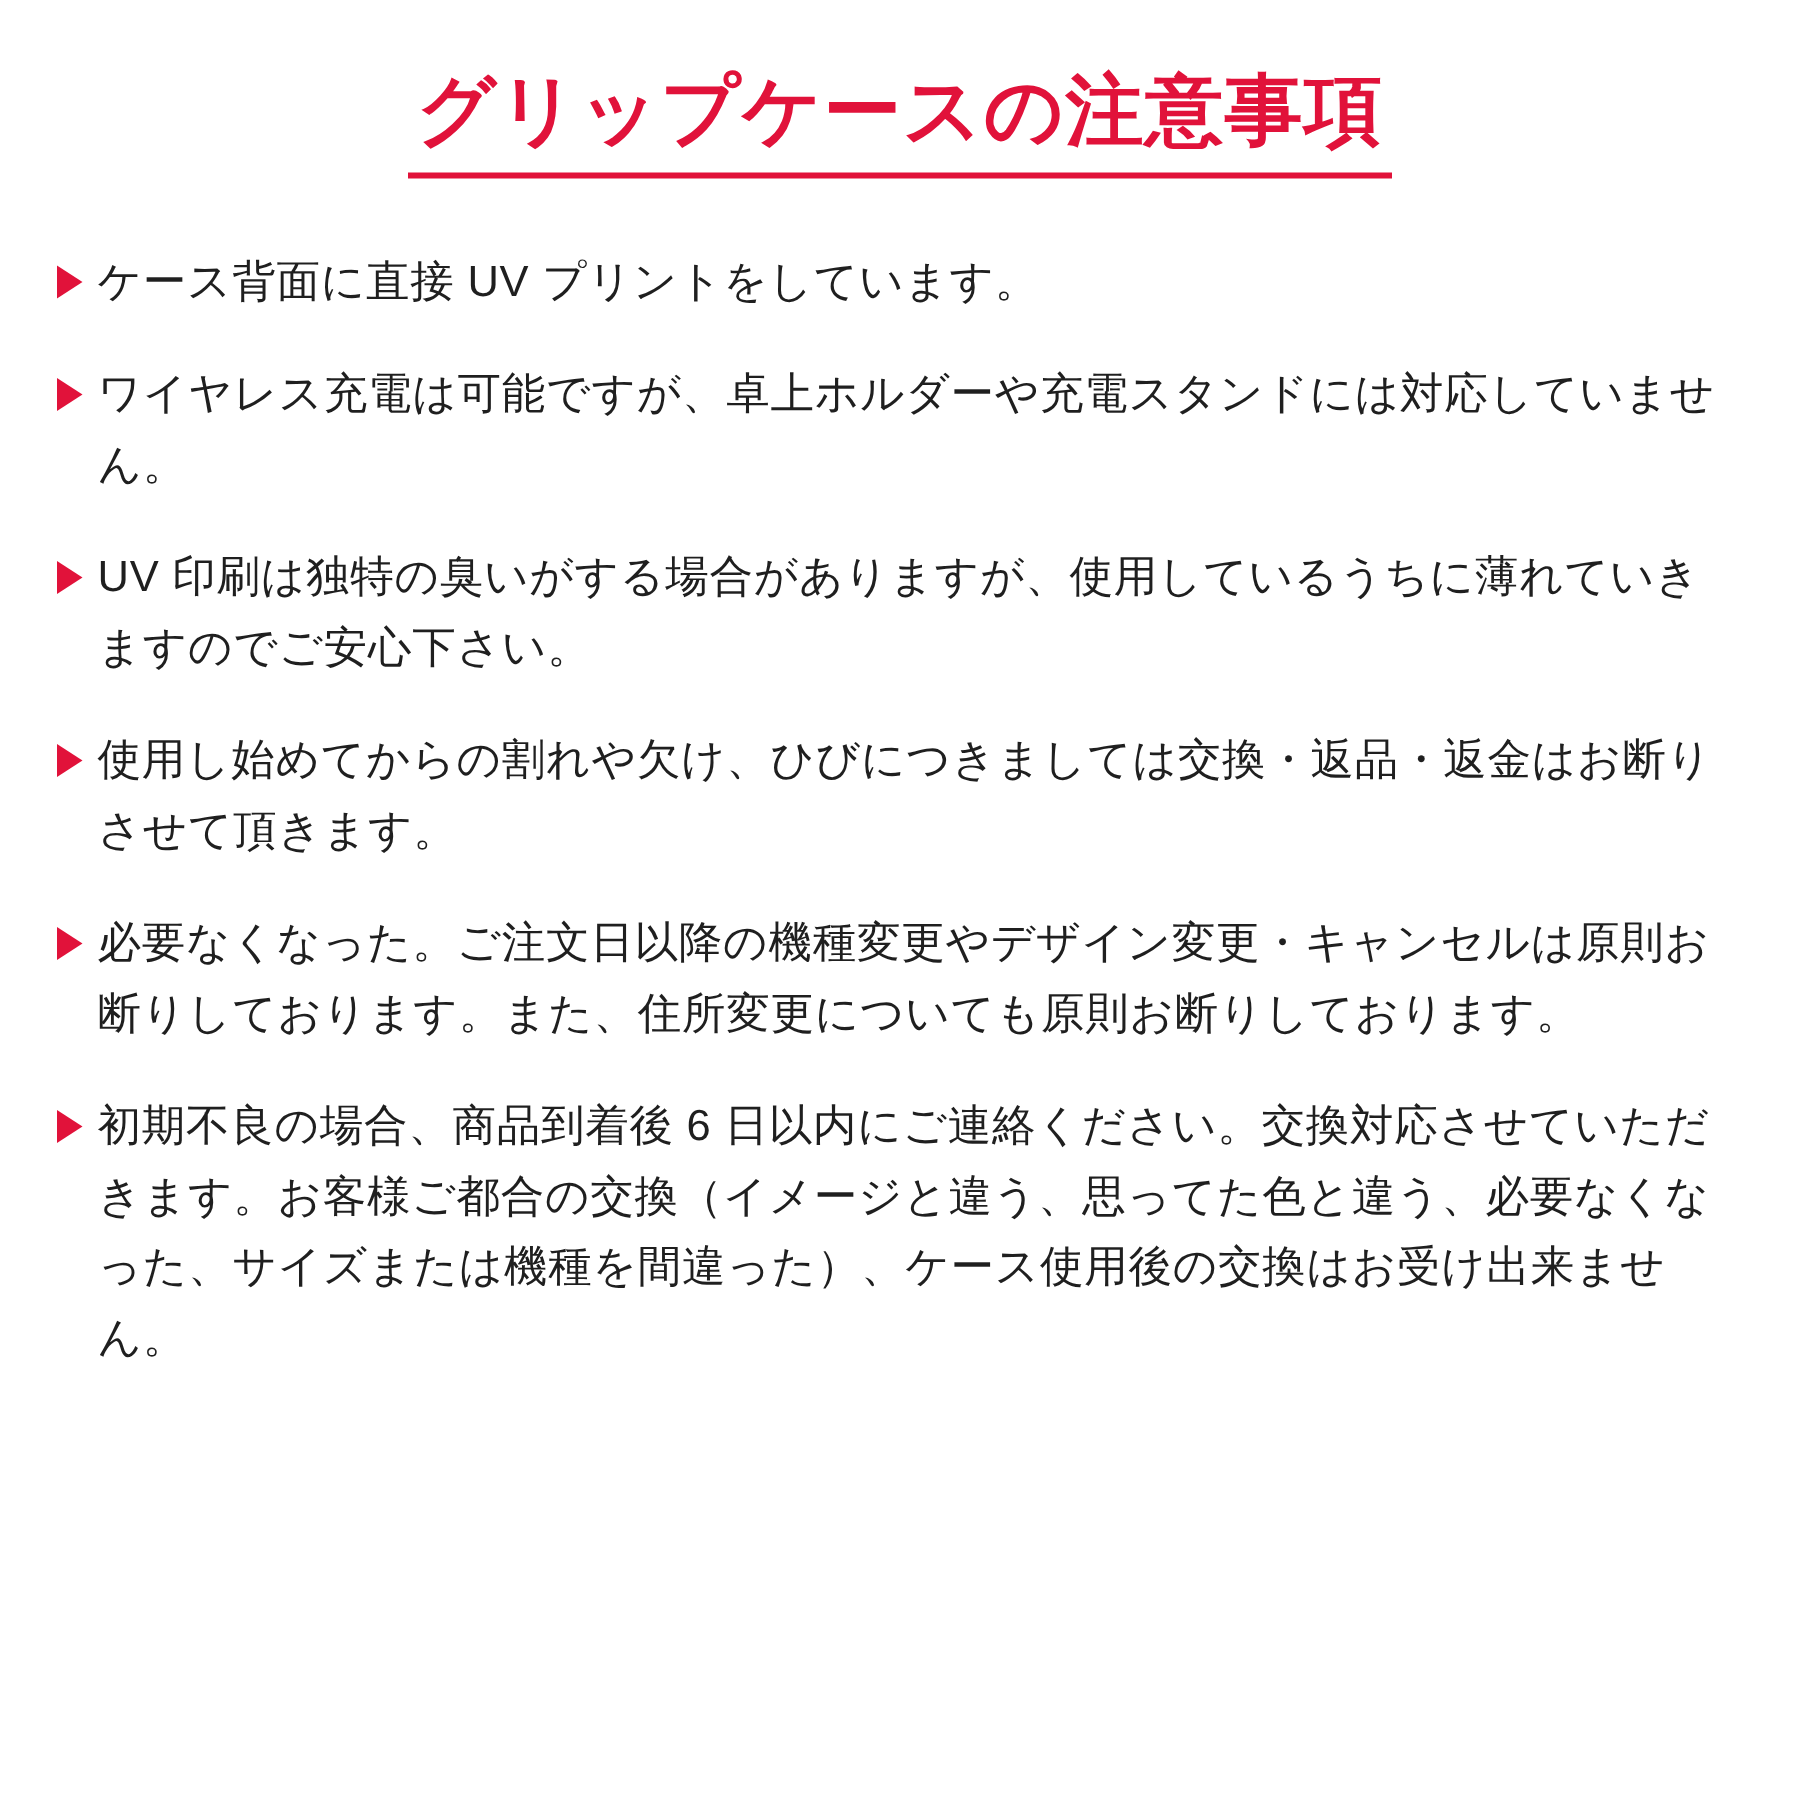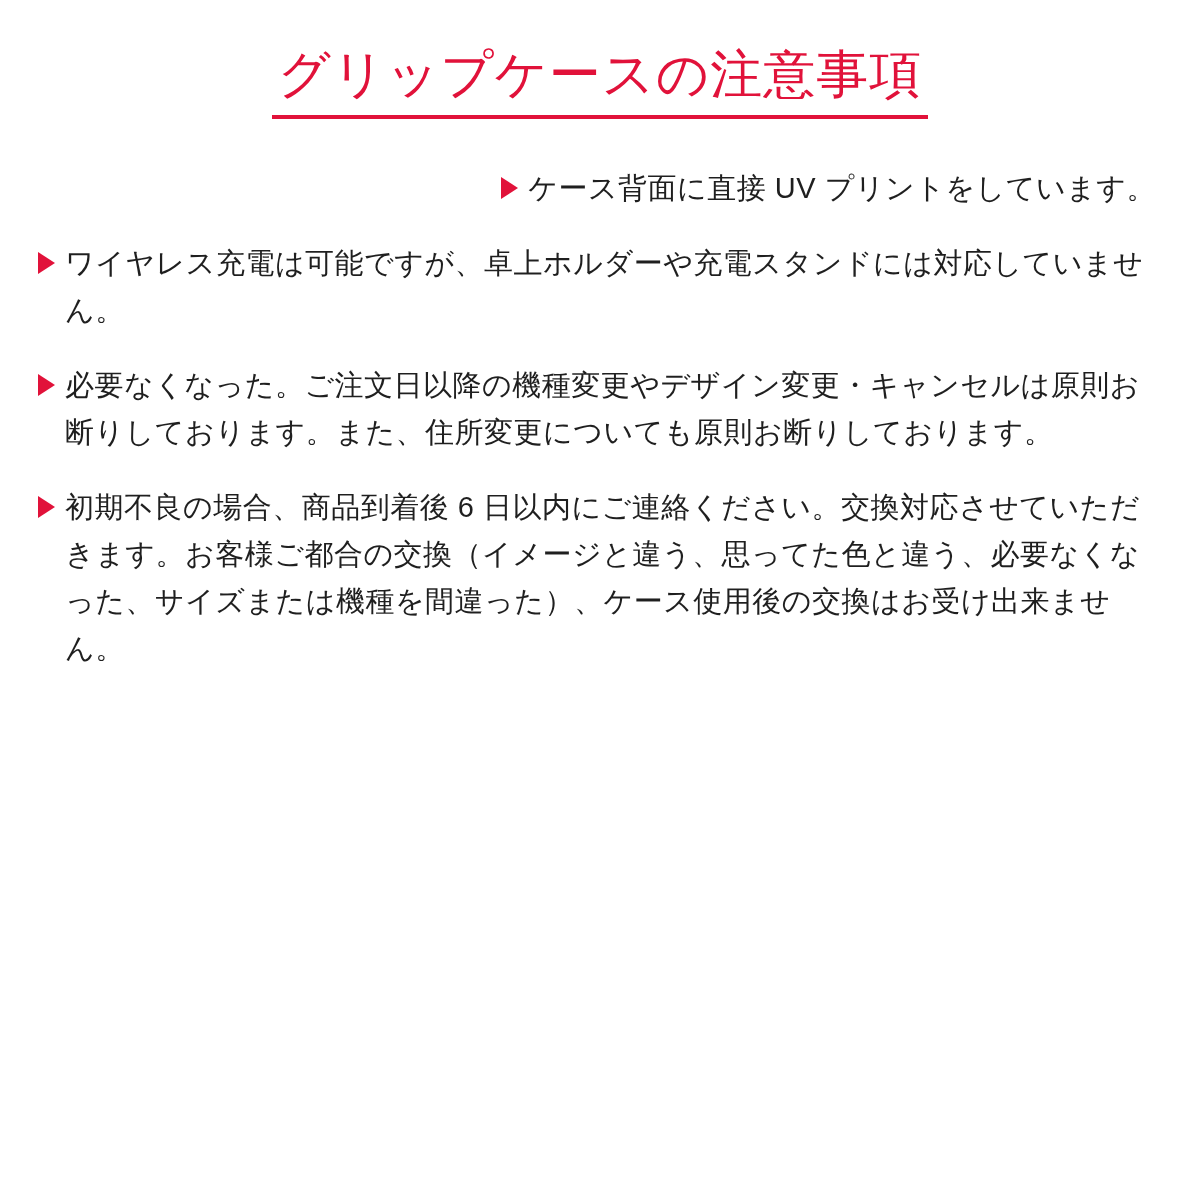--- a/index.html
+++ b/index.html
@@ -18,35 +18,34 @@
     background: #ffffff;
     padding-top: 42px;
   }
   .header {
     text-align: center;
   }
   .title {
     display: inline-block;
     font-size: 52px;
     line-height: 1.25;
-    font-weight: normal;
+    font-weight: bold;
     color: var(--accent);
     letter-spacing: 1px;
     border-bottom: 4px solid var(--accent);
     padding: 0 6px 8px 6px;
   }
   .notice-list {
     margin-top: 46px;
     padding: 0 44px 0 38px;
   }
   .notice {
     display: flex;
     align-items: flex-start;
     margin-bottom: 28px;
-    justify-content: flex-end;
   }
   .tri {
     flex: 0 0 auto;
     width: 0;
     height: 0;
     border-left: 17px solid var(--accent);
     border-top: 11px solid transparent;
     border-bottom: 11px solid transparent;
     margin-top: 12px;
     margin-right: 10px;
@@ -73,21 +72,29 @@
         <span class="tri"></span>
         <p class="notice-text">ケース背面に直接 UV プリントをしています。</p>
       </div>
 
 
       <div class="notice">
         <span class="tri"></span>
         <p class="notice-text">ワイヤレス充電は可能ですが、卓上ホルダーや充電スタンドには対応していません。</p>
       </div>
 
+      <div class="notice">
+        <span class="tri"></span>
+        <p class="notice-text">UV 印刷は独特の臭いがする場合がありますが、使用しているうちに薄れていきますのでご安心下さい。</p>
+      </div>
 
+      <div class="notice">
+        <span class="tri"></span>
+        <p class="notice-text">使用し始めてからの割れや欠け、ひびにつきましては交換・返品・返金はお断りさせて頂きます。</p>
+      </div>
 
       <div class="notice">
         <span class="tri"></span>
         <p class="notice-text">必要なくなった。ご注文日以降の機種変更やデザイン変更・キャンセルは原則お断りしております。また、住所変更についても原則お断りしております。</p>
       </div>
 
       <div class="notice">
         <span class="tri"></span>
         <p class="notice-text">初期不良の場合、商品到着後 6 日以内にご連絡ください。交換対応させていただきます。お客様ご都合の交換（イメージと違う、思ってた色と違う、必要なくなった、サイズまたは機種を間違った）、ケース使用後の交換はお受け出来ません。</p>
       </div>

